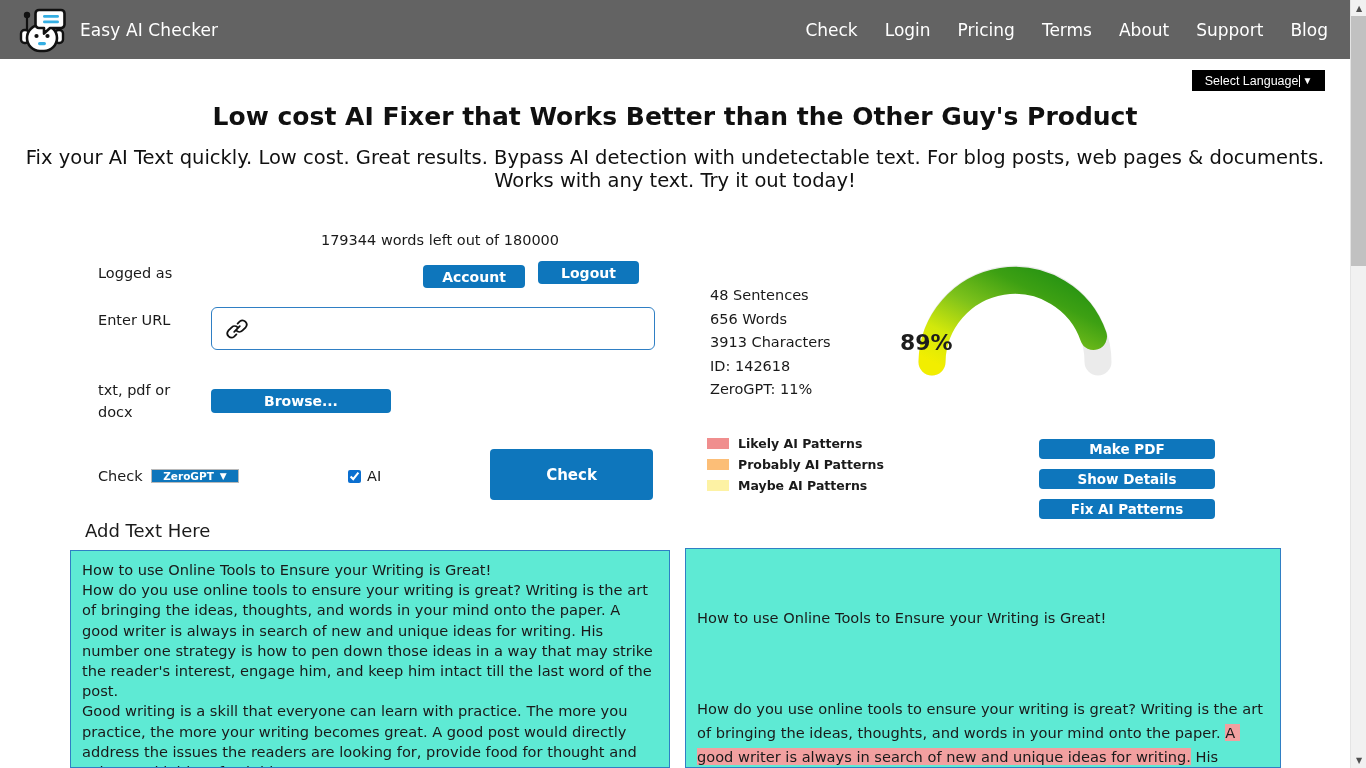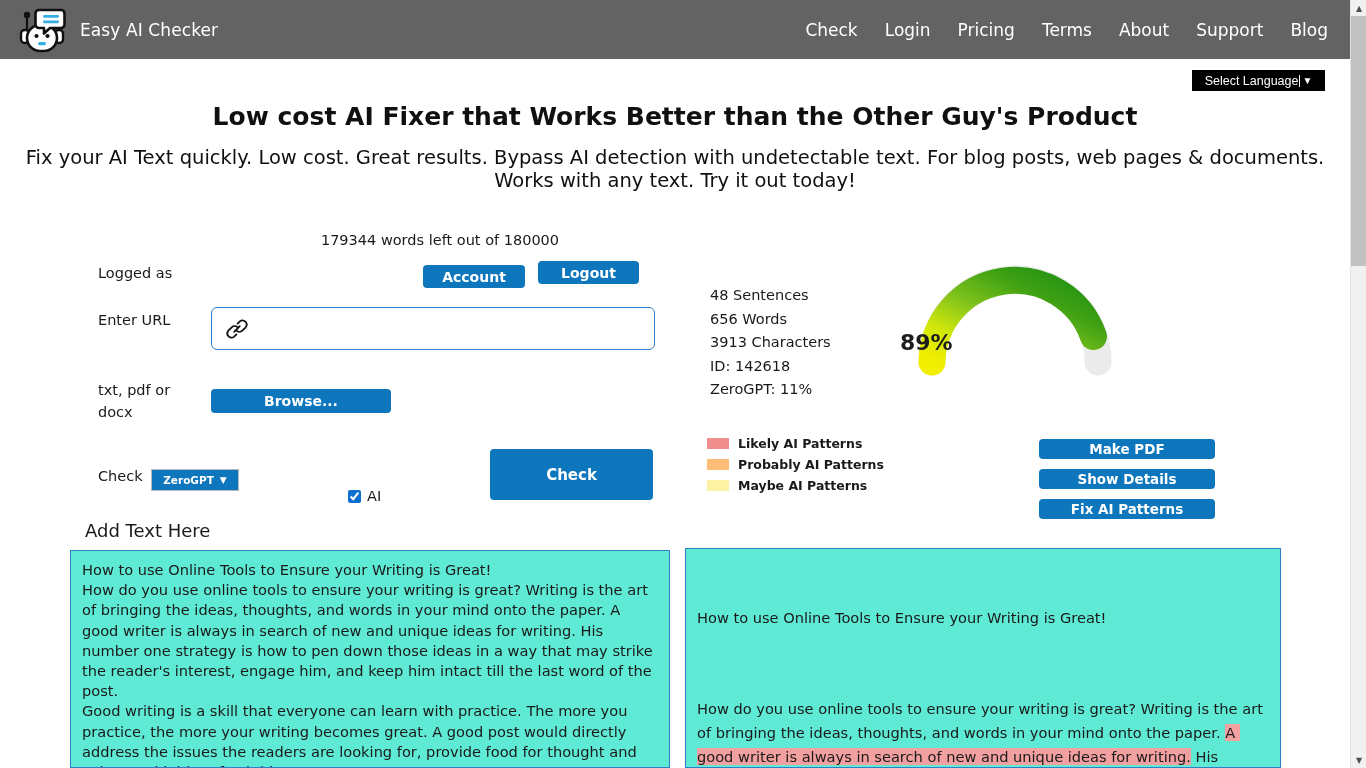--- a/index.html
+++ b/index.html
@@ -147,41 +147,40 @@
     align-items: center;
     padding-left: 12px;
   }
   .link-icon { width: 26px; height: 26px; display:block; }
 
   .btn-browse { position: absolute; top: 157px; left: 211px; width: 180px; height: 24px; }
 
   .select-zerogpt {
     position: absolute;
     top: 237px; left: 151px;
-    width: 88px; height: 22px;
+    width: 88px; height: 14px;
     background: #0e76bc;
     border: 1px solid #b9b9b9;
     color: #ffffff;
     font-size: 10.5px;
     font-weight: bold;
     display: flex;
     align-items: center;
     justify-content: center;
     gap: 6px;
     cursor: pointer;
   }
   .select-zerogpt .caret { font-size: 9px; }
 
   .ai-check-wrap {
     position: absolute;
     top: 236px; left: 348px;
     display: flex;
     align-items: center;
     gap: 6px;
-    margin-top: 20px;
   }
   .ai-check-wrap input { margin: 0; width: 13px; height: 13px; accent-color: #0b6fd0; }
   .ai-check-wrap span { font-size: 14.5px; color: #1a1a1a; }
 
   .btn-check {
     position: absolute;
     top: 217px; left: 490px;
     width: 163px; height: 51px;
     font-size: 15px;
   }

